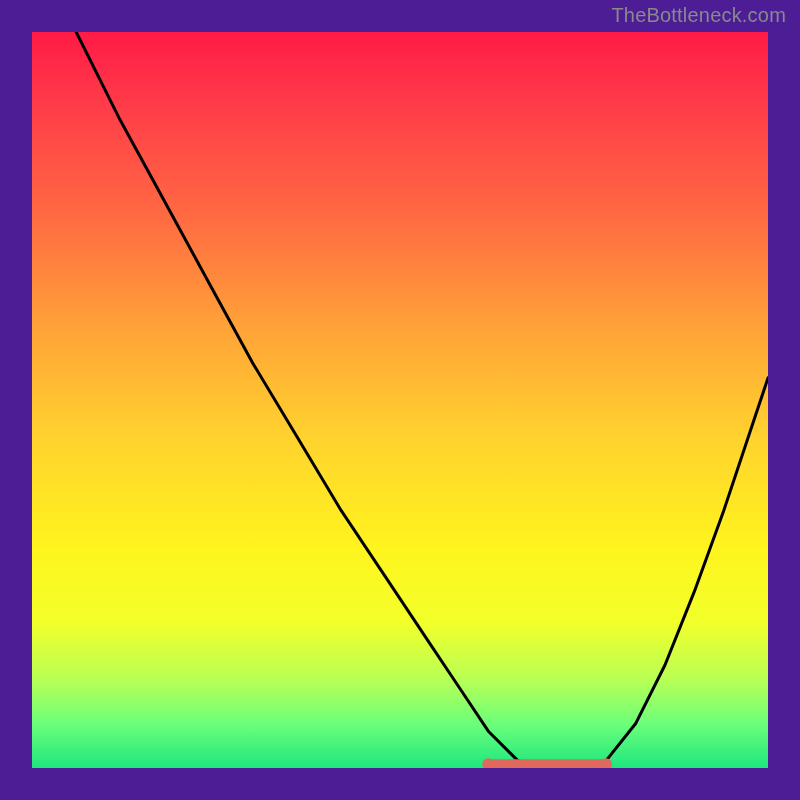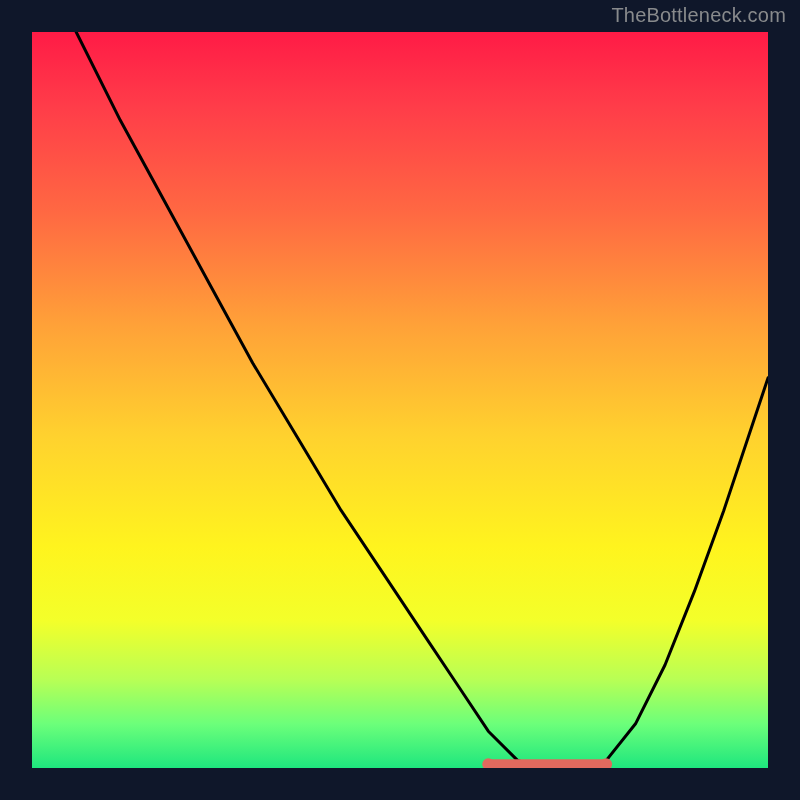--- a/index.html
+++ b/index.html
@@ -10,21 +10,21 @@
     background: #000;
     overflow: hidden;
     font-family: Arial, Helvetica, sans-serif;
   }
   .frame {
     position: absolute;
     top: 0;
     left: 0;
     width: 800px;
     height: 800px;
-    background: #0f172a;
+    background: #4c1d95;
   }
   .watermark {
     position: absolute;
     top: 4px;
     right: 14px;
     color: #888a8c;
     font-size: 20px;
     font-weight: 500;
     letter-spacing: 0.2px;
   }

